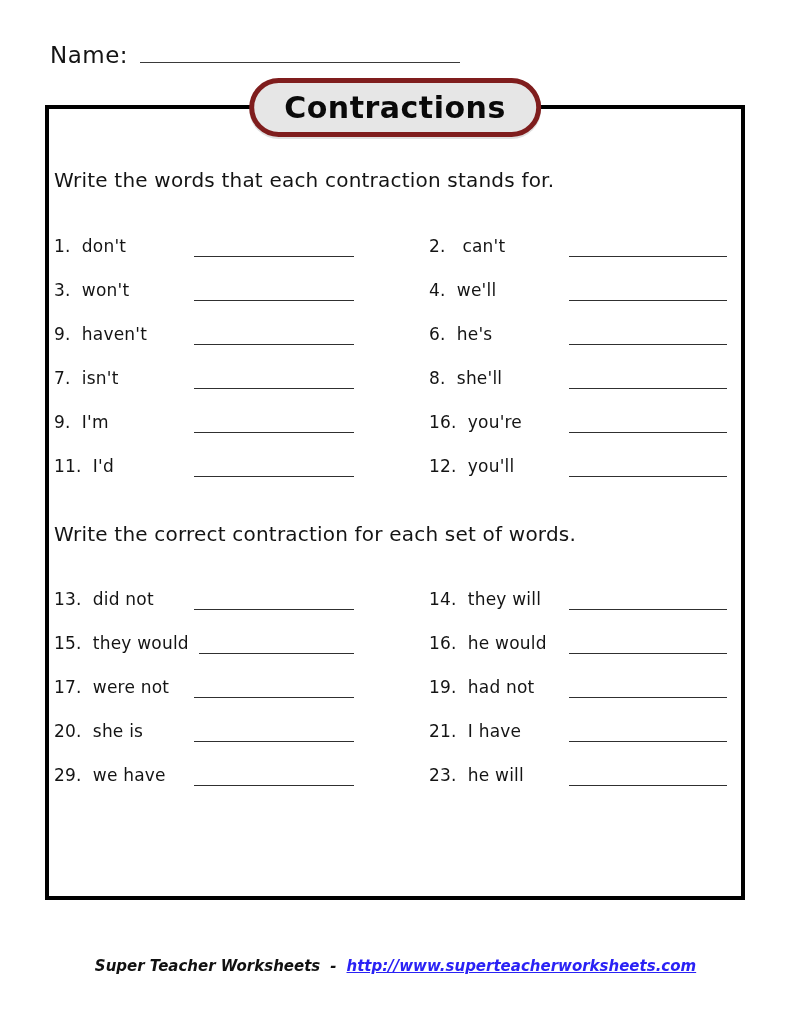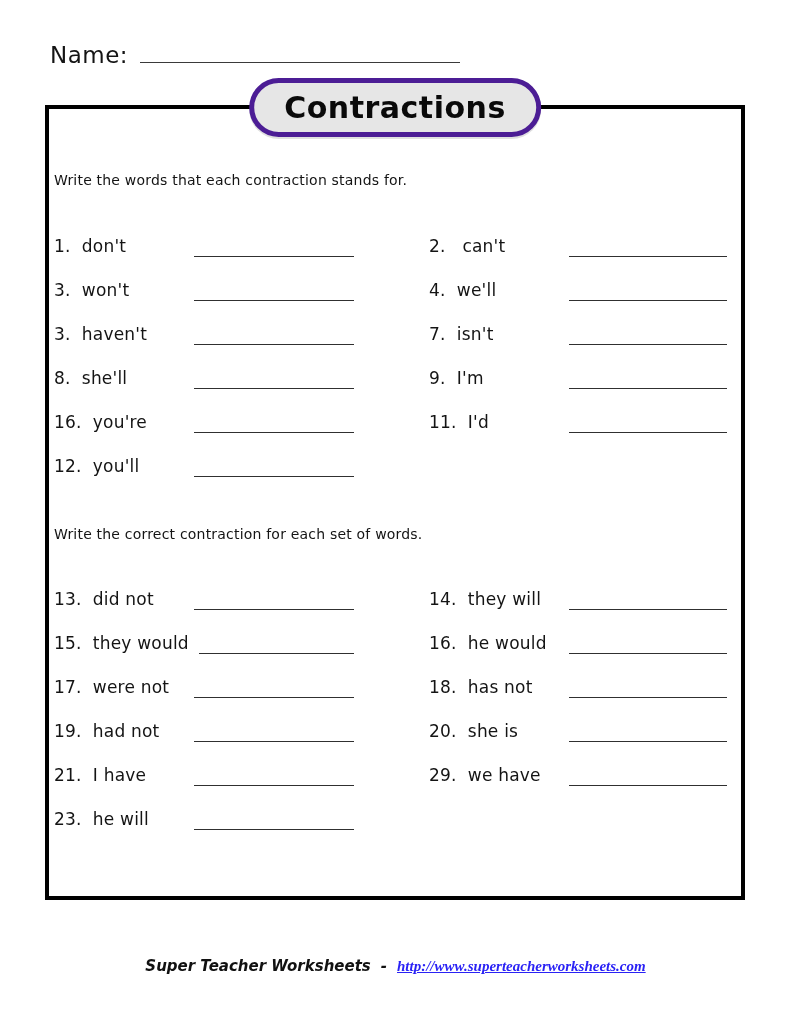--- a/index.html
+++ b/index.html
@@ -22,31 +22,31 @@
   
   .box {
     position:absolute; left:45px; top:105px;
     width:692px; height:787px;
     border:4px solid #000; background:#fff;
   }
 
   
   .pill {
     position:absolute; top:-31px; left:50%; transform:translateX(-50%);
-    background:#e6e6e6; border:5px solid #4c1d95; border-radius:34px;
+    background:#e6e6e6; border:5px solid #7f1d1d; border-radius:34px;
     padding:7px 30px; white-space:nowrap;
     box-shadow:0 2px 0 rgba(0,0,0,0.12);
   }
   .pill-text {
     font-size:30px; font-weight:bold; line-height:35px; color:#0a0a0a;
     letter-spacing:0.5px;
   }
 
   .instruction {
-    margin:60px 0 0 5px; font-size:14px; line-height:22px; letter-spacing:0.2px;
+    margin:60px 0 0 5px; font-size:20px; line-height:22px; letter-spacing:0.2px;
   }
   .instruction.second { margin-top:46px; }
 
   .items-grid {
     display:grid; grid-template-columns:300px 298px; column-gap:75px; row-gap:22px;
     margin:44px 0 0 5px;
   }
   .items-grid.second { margin-top:43px; }
 
   .item { display:flex; align-items:flex-end; height:22px; }
@@ -96,21 +96,25 @@
       </div>
       <div class="item">
         <span class="item-label">3.  won't</span>
         <span class="blank"></span>
       </div>
       <div class="item">
         <span class="item-label">4.  we'll</span>
         <span class="blank"></span>
       </div>
       <div class="item">
-        <span class="item-label">3.  haven't</span>
+        <span class="item-label">9.  haven't</span>
+        <span class="blank"></span>
+      </div>
+      <div class="item">
+        <span class="item-label">6.  he's</span>
         <span class="blank"></span>
       </div>
       <div class="item">
         <span class="item-label">7.  isn't</span>
         <span class="blank"></span>
       </div>
       <div class="item">
         <span class="item-label">8.  she'll</span>
         <span class="blank"></span>
       </div>
@@ -149,24 +153,20 @@
       </div>
       <div class="item">
         <span class="item-label">16.  he would</span>
         <span class="blank"></span>
       </div>
       <div class="item">
         <span class="item-label">17.  were not</span>
         <span class="blank"></span>
       </div>
       <div class="item">
-        <span class="item-label">18.  has not</span>
-        <span class="blank"></span>
-      </div>
-      <div class="item">
         <span class="item-label">19.  had not</span>
         <span class="blank"></span>
       </div>
       <div class="item">
         <span class="item-label">20.  she is</span>
         <span class="blank"></span>
       </div>
       <div class="item">
         <span class="item-label">21.  I have</span>
         <span class="blank"></span>
@@ -177,16 +177,16 @@
       </div>
       <div class="item">
         <span class="item-label">23.  he will</span>
         <span class="blank"></span>
       </div>
     </div>
 
   </div>
 
   <div class="footer">
-    <span class="footer-site">Super Teacher Worksheets</span><span class="footer-dash">-</span><a class="footer-link" style="color: rgb(42, 34, 245); font-family: Liberation Serif, serif;">http://www.superteacherworksheets.com</a>
+    <span class="footer-site">Super Teacher Worksheets</span><span class="footer-dash">-</span><a class="footer-link" style="color: rgb(42, 34, 245);">http://www.superteacherworksheets.com</a>
   </div>
 
 </div>
 
 </body></html>

